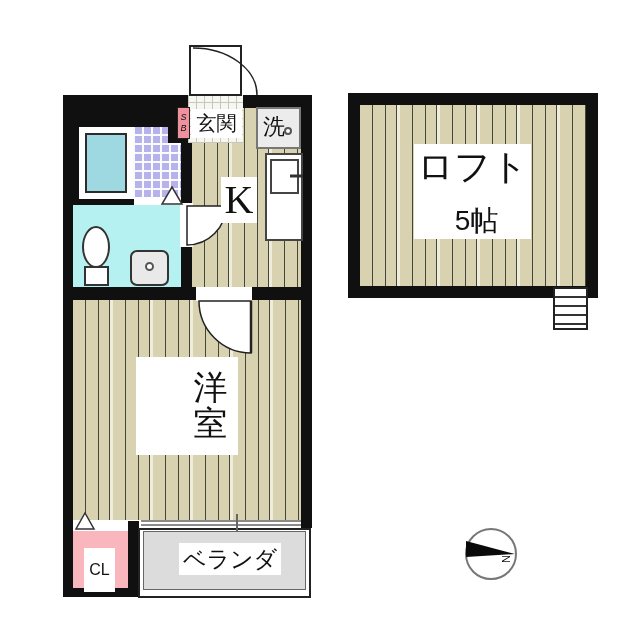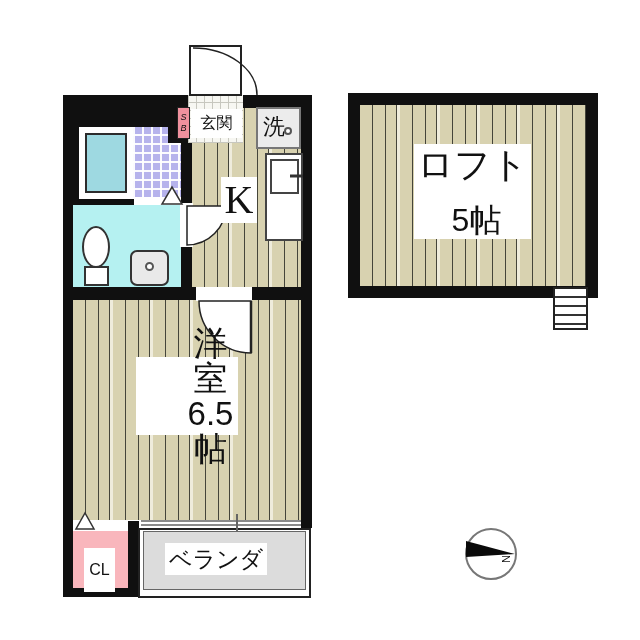--- a/index.html
+++ b/index.html
@@ -96,33 +96,32 @@
 
     <circle cx="491" cy="554" r="25" fill="#ffffff" stroke="#777" stroke-width="2"></circle>
     <polygon points="466,541 515,554 466,557" fill="#0a0a0a"></polygon>
     <text x="505" y="558" font-size="11" font-family="Liberation Sans, sans-serif" fill="#111" transform="rotate(90 505 555)">N</text>
   </svg>
 
   <div class="abs" style="left:177px;top:107px;width:13px;height:32px;background:#f0919e;border:1px solid #222;display:flex;align-items:center;justify-content:center;">
     <span style="font-size:9px;line-height:1.2;word-break:break-all;width:7px;text-align:center;font-style:italic;">SB</span>
   </div>
   <div class="abs label-box" style="left:191px;top:109px;width:51px;height:29px;">
-    <span style="font-size:16px;">玄関</span>
+    <span style="font-size:20px;">玄関</span>
   </div>
   <div class="abs label-box" style="left:221px;top:177px;width:36px;height:46px;">
     <span style="font-size:40px;font-family:'Liberation Serif',serif;">K</span>
   </div>
-  <div class="abs label-box" style="left:136px;top:357px;width:102px;height:78px;padding-left:47px;">
+  <div class="abs label-box" style="left:136px;top:357px;width:102px;height:98px;padding-left:47px;">
     <span style="font-size:34px;">洋室</span>
-    <span style="font-size:33px;">6.5帖</span>
   </div>
   <div class="abs label-box" style="left:84px;top:548px;width:31px;height:44px;">
     <span style="font-size:16px;">CL</span>
   </div>
-  <div class="abs label-box" style="left:165px;top:543px;width:102px;height:32px;">
+  <div class="abs label-box" style="left:179px;top:543px;width:102px;height:32px;">
     <span style="font-size:23px;">ベランダ</span>
   </div>
   <div class="abs label-box" style="left:414px;top:144px;width:117px;height:95px;gap:20px;">
     <span style="font-size:36px;">ロフト</span>
-    <span style="font-size:32px;margin-left:8px;">5帖</span>
+    <span style="font-size:28px;margin-left:8px;">5帖</span>
   </div>
 
 </div>
 
 </body></html>

